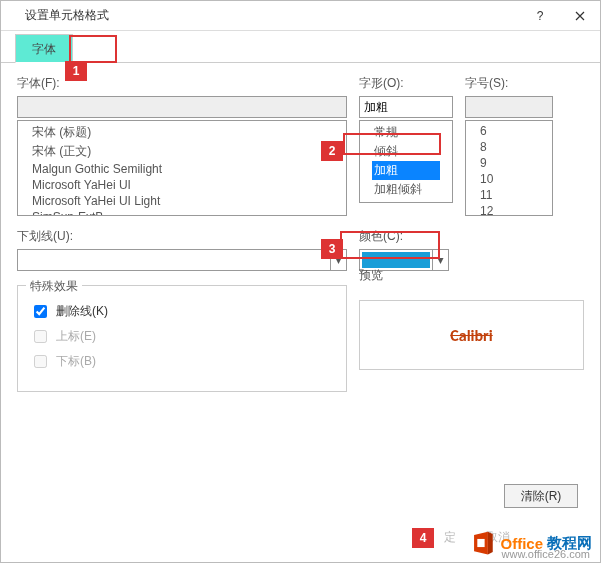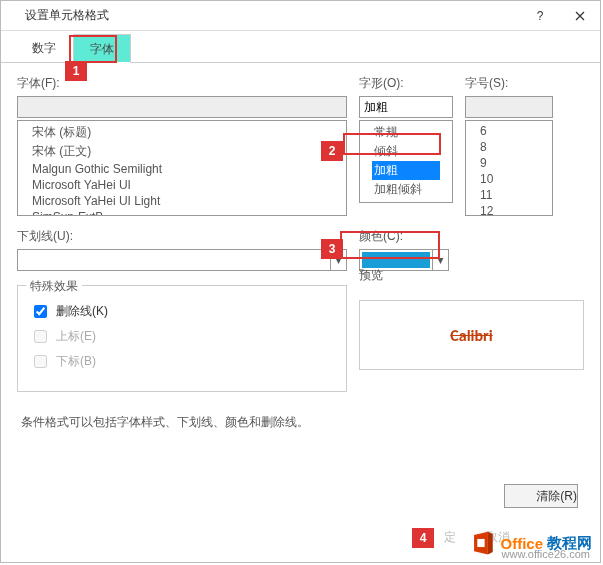--- a/index.html
+++ b/index.html
@@ -21,21 +21,21 @@
   .listbox .item { padding: 1px 2px; color: #555; white-space: nowrap; }
   .listbox .item.sel { background: #0a84ff; color: #fff; }
   .callout { position: absolute; width: 22px; height: 20px; background: #d33; color: #fff; display: flex; align-items: center; justify-content: center; font-weight: bold; font-size: 12px; pointer-events: none; z-index: 5; }
   .fieldset { border: 1px solid #ccc; margin-top: 14px; padding: 10px 12px 14px 12px; position: relative; }
   .fieldset .legend { position: absolute; top: -8px; left: 8px; background: #fff; padding: 0 4px; color: #555; }
   .chk { display: flex; align-items: center; gap: 6px; margin: 6px 0; color: #555; }
   .chk input { width: 13px; height: 13px; }
   .preview-box { border: 1px solid #ccc; height: 70px; display: flex; align-items: center; justify-content: center; margin-top: 6px; }
   .preview-text { color: #c2410c; font-weight: bold; font-family: Calibri, sans-serif; font-size: 16px; text-decoration: line-through; }
   .note { color: #555; margin: 22px 0 0 4px; }
-  .footer-btn { position: absolute; right: 22px; bottom: 54px; width: 74px; height: 24px; border: 1px solid #999; background: #f3f3f3; text-align: right; line-height: 22px; color: #333; }
+  .footer-btn { position: absolute; right: 22px; bottom: 54px; width: 74px; height: 24px; border: 1px solid #999; background: #f3f3f3; text-align: center; line-height: 22px; color: #333; }
   .color-combo { width: 90px; height: 22px; border: 1px solid #999; display: flex; align-items: center; padding: 0; }
   .color-swatch { flex: 1; height: 16px; margin: 0 2px; background: #1a9ed8; }
   .combo-arrow { width: 16px; height: 20px; border-left: 1px solid #999; display: flex; align-items: center; justify-content: center; color: #555; }
   .hl-box { position: absolute; border: 2px solid #d33; pointer-events: none; z-index: 4; }
   .brand { position: absolute; right: 8px; bottom: 6px; display: flex; align-items: center; gap: 4px; }
   .brand-icon { width: 26px; height: 26px; }
   .brand-text1 { color: #ff7a00; font-weight: bold; font-size: 15px; }
   .brand-text2 { color: #0a6fb8; font-weight: bold; font-size: 15px; }
   .brand-url { position: absolute; right: 10px; bottom: -6px; font-size: 11px; color: #999; }
   .dim-btn { color:#bbb; }
@@ -49,21 +49,20 @@
     <span class="title">设置单元格格式</span>
     <div class="btn">?</div>
     <div class="btn close">
       <svg width="10" height="10" viewBox="0 0 10 10">
           <path d="M1 1 L9 9 M9 1 L1 9" stroke="#333" stroke-width="1.2"></path>
         </svg>
     </div>
   </div>
 
   <div class="tabs" style="padding-left:14px;">
-    <div class="tab">数字</div>
     <div class="tab active">字体</div>
   </div>
 
   <div class="hl-box" style="left:68px; top:34px; width:48px; height:28px;"></div>
 
   <div class="body">
 
     <div class="row">
 
       <div class="col" style="width:330px;">
@@ -148,21 +147,20 @@
         </label>
       </div>
       <div class="col" style="flex:1;margin-top:14px;">
         <span class="lbl" style="margin-top:-18px;margin-bottom:10px;">预览</span>
         <div class="preview-box">
           <span class="preview-text">Calibri</span>
         </div>
       </div>
     </div>
 
-    <div class="note">条件格式可以包括字体样式、下划线、颜色和删除线。</div>
 
   </div>
 
   <div class="footer-btn">清除(R)</div>
 
   <div style="position:absolute; right:90px; bottom:16px; display:flex; gap:30px;">
     <span class="dim-btn">定</span>
     <span class="dim-btn">取消</span>
   </div>
 

